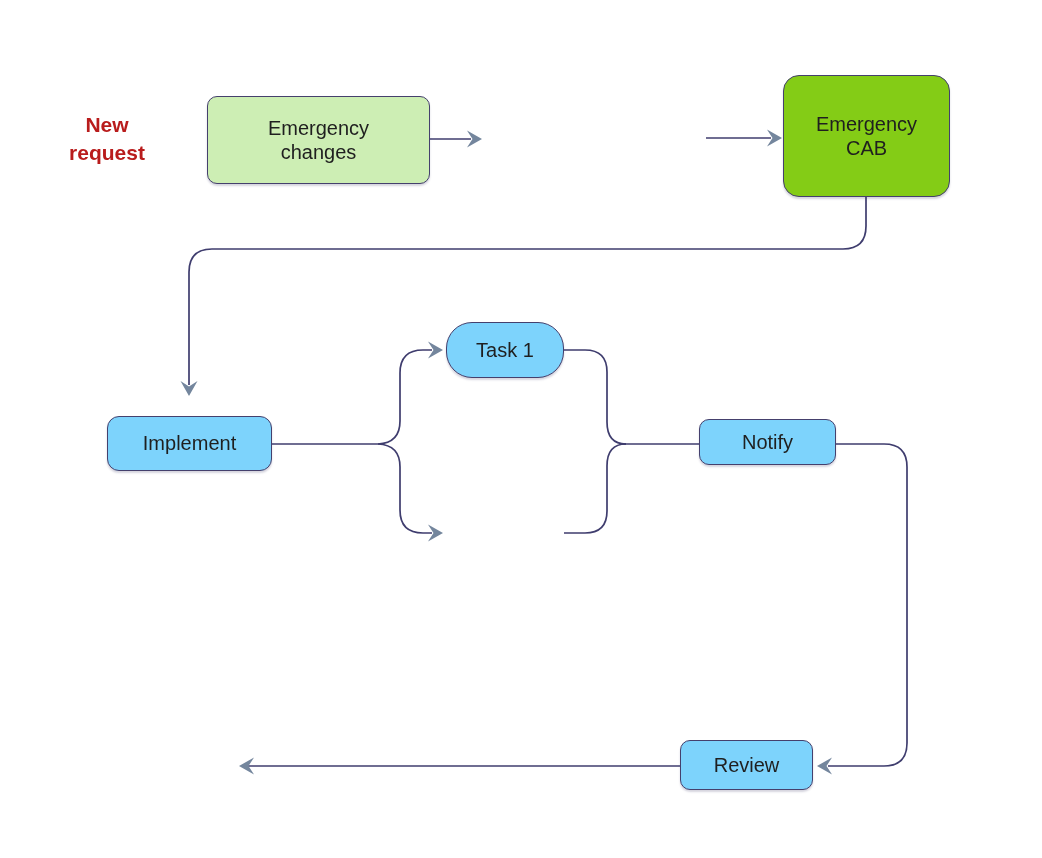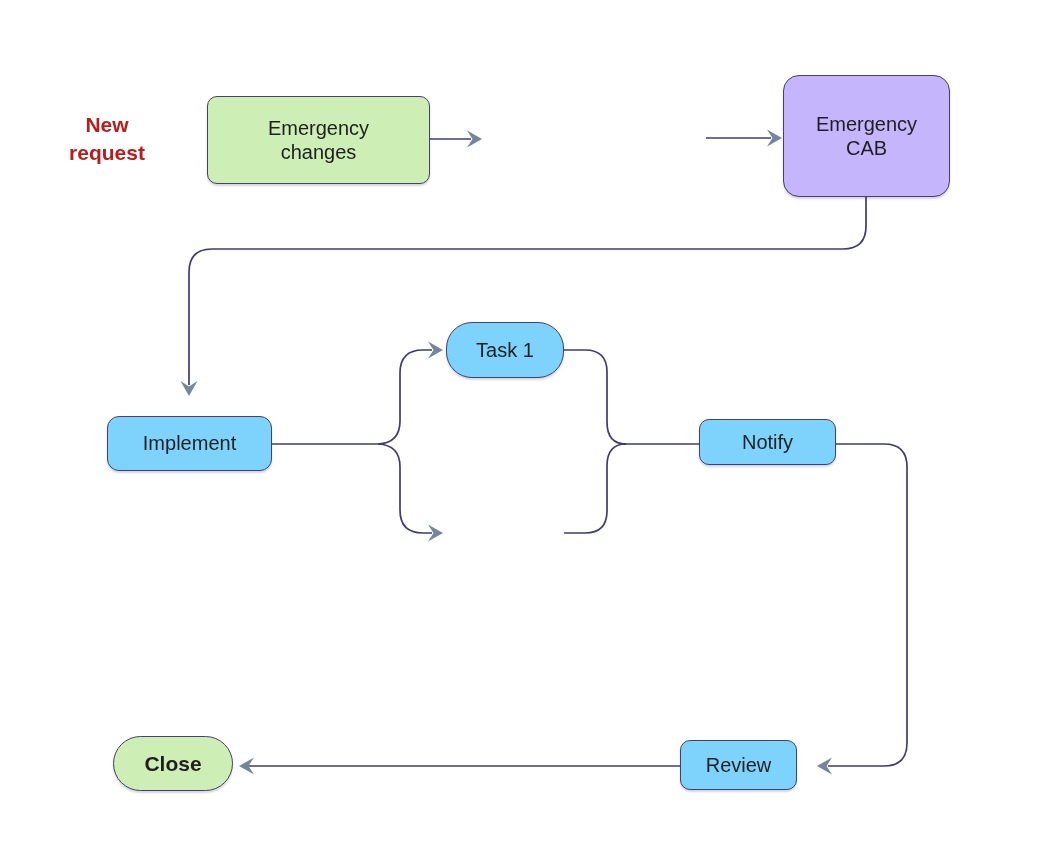--- a/index.html
+++ b/index.html
@@ -38,21 +38,21 @@
     align-items: center;
     justify-content: center;
     text-align: center;
     color: #1f1f1f;
     font-size: 20px;
     line-height: 1.22;
     box-shadow: 0 2px 2px rgba(69, 64, 109, 0.22);
   }
   .node .node-label { display: inline-block; }
   .green  { background: #cdeeb4; }
-  .pink   { background: #c4b5fd; }
+  .pink   { background: #84cc16; }
   .yellow { background: #7dd3fc; }
 
   .free-label {
     position: absolute;
     color: #b91c1c;
     font-size: 21px;
     font-weight: 600;
     line-height: 1.35;
     text-align: center;
   }
@@ -61,21 +61,21 @@
   #new-request        { left: 52px;  top: 111px; width: 110px; }
   #emergency-changes  { left: 207px; top: 96px;  width: 223px; height: 88px;  border-radius: 10px; }
   #emergency-changes .node-label { max-width: 130px; }
   #capture-details    { left: 483px; top: 109px; width: 223px; height: 57px;  border-radius: 10px; }
   #emergency-cab      { left: 783px; top: 75px;  width: 167px; height: 122px; border-radius: 16px; }
   #emergency-cab .node-label { max-width: 125px; }
   #implement          { left: 107px; top: 416px; width: 165px; height: 55px;  border-radius: 12px; }
   #task1              { left: 446px; top: 322px; width: 118px; height: 56px;  border-radius: 26px; }
   #task2              { left: 446px; top: 505px; width: 118px; height: 56px;  border-radius: 26px; }
   #notify             { left: 699px; top: 419px; width: 137px; height: 46px;  border-radius: 10px; }
-  #review             { left: 680px; top: 740px; width: 117px; height: 50px;  border-radius: 10px; }
+  #review             { left: 680px; top: 740px; width: 133px; height: 50px;  border-radius: 10px; }
   #close              { left: 113px; top: 736px; width: 120px; height: 55px;  border-radius: 28px; font-weight: 700; font-size: 21px; }
 </style>
 </head>
 <body>
 
 <div class="canvas">
 
   <svg class="edges-layer" viewBox="0 0 1042 858" xmlns="http://www.w3.org/2000/svg">
 
     <path class="edge" d="M 430 139 L 471 139"></path>
@@ -125,17 +125,14 @@
 
 
   <div class="node yellow" id="notify">
     <span class="node-label">Notify</span>
   </div>
 
   <div class="node yellow" id="review">
     <span class="node-label">Review</span>
   </div>
 
-  <div class="node green" id="close">
-    <span class="node-label">Close</span>
-  </div>
 
 </div>
 
 </body></html>

